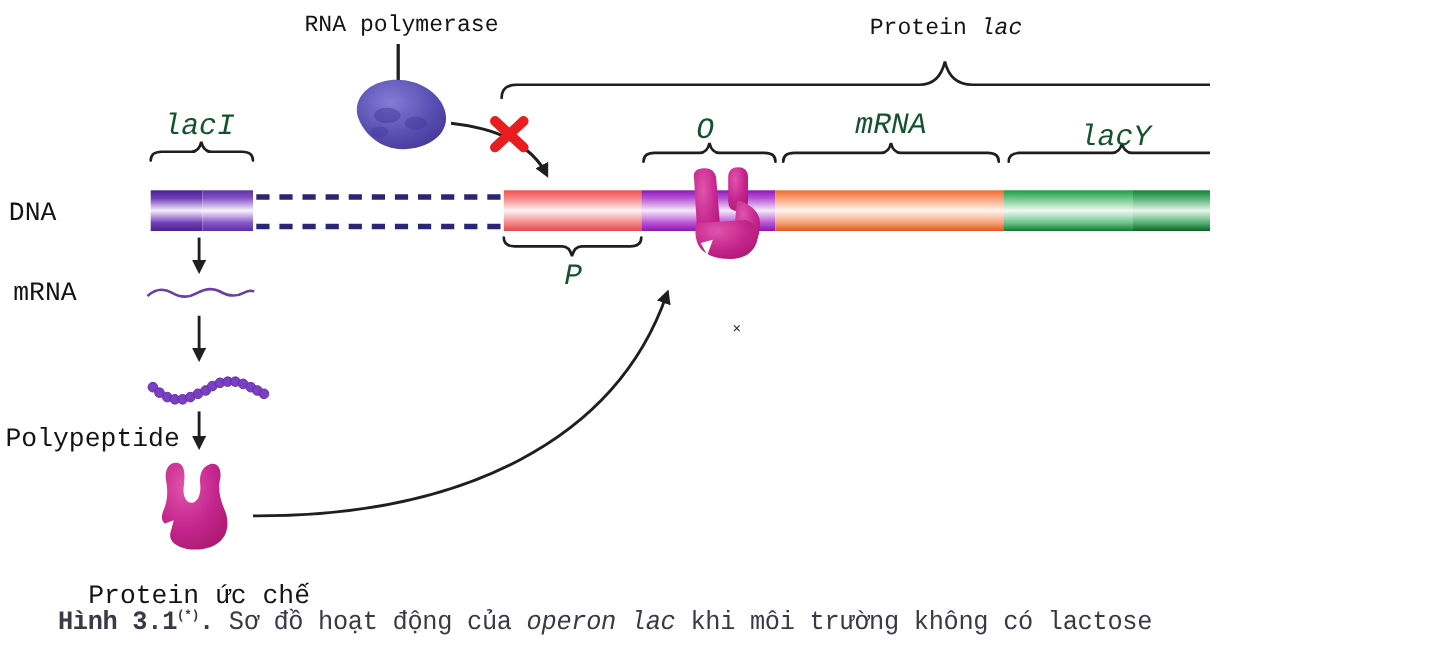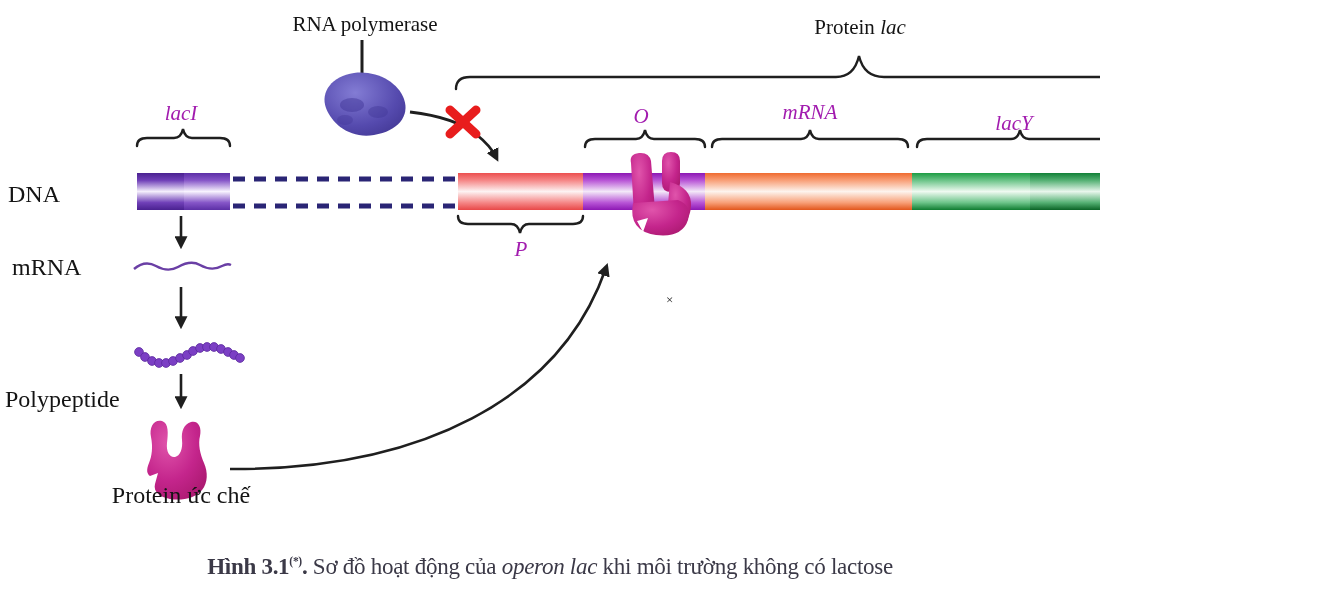--- a/index.html
+++ b/index.html
@@ -1,40 +1,40 @@
 <!DOCTYPE html>
 <html><head>
 <meta charset="utf-8">
 <style>
   html,body{margin:0;padding:0;background:#fff;}
   #canvas{
     position:relative;width:1100px;height:607px;background:#ffffff;
-    font-family:Liberation Serif, serif;overflow:hidden;
+    font-family:Liberation Mono, monospace;overflow:hidden;
   }
   
   .seg{position:absolute;top:173px;height:37px;z-index:1;}
   #seg-lacI-a{left:137px;width:47px;background:linear-gradient(to bottom,#4a2190 0%,#7040b8 20%,#f4eefc 50%,#7040b8 80%,#4a2190 100%);}
   #seg-lacI-b{left:184px;width:46px;background:linear-gradient(to bottom,#5c2fa6 0%,#8656c8 20%,#f8f3fe 50%,#8656c8 80%,#5c2fa6 100%);}
   #seg-P{left:458px;width:125px;background:linear-gradient(to bottom,#ec4f4f 0%,#f58787 20%,#fdf3f3 50%,#f58787 80%,#e84848 100%);}
   #seg-O{left:583px;width:122px;background:linear-gradient(to bottom,#8d18b4 0%,#b855d6 20%,#f3e8f8 50%,#b855d6 80%,#8d18b4 100%);}
   #seg-lacZ{left:705px;width:207px;background:linear-gradient(to bottom,#ef6b30 0%,#f8a078 20%,#fdf4ee 50%,#f8a078 80%,#e2561c 100%);}
   #seg-lacY-a{left:912px;width:118px;background:linear-gradient(to bottom,#1d9c43 0%,#6cc489 20%,#effaf1 50%,#6cc489 80%,#0f7c30 100%);}
   #seg-lacY-b{left:1030px;width:103px;background:linear-gradient(to bottom,#128138 0%,#55b174 20%,#e8f6ec 50%,#55b174 80%,#0a6426 100%);}
   #seg-lacA{left:1133px;width:177px;background:linear-gradient(to bottom,#2ed2f6 0%,#86e2f9 20%,#dff7fd 50%,#86e2f9 80%,#27c6ef 100%);}
   
   #art{position:absolute;left:0;top:0;z-index:5;}
   
   .lbl{position:absolute;z-index:6;font-size:24px;color:#141414;white-space:nowrap;}
-  .gene{position:absolute;z-index:6;font-size:21px;font-style:italic;color:#a21caf;transform:translateX(-50%);white-space:nowrap;}
+  .gene{position:absolute;z-index:6;font-size:27px;font-style:italic;color:#14532d;transform:translateX(-50%);white-space:nowrap;}
   #lbl-rnapol{left:365px;top:12px;transform:translateX(-50%);font-size:21px;}
   #lbl-operon{left:860px;top:15px;transform:translateX(-50%);font-size:21px;}
   #lbl-dna{left:8px;top:181px;}
   #lbl-mrna{left:12px;top:254px;}
   #lbl-poly{left:5px;top:345px;margin-top:41px;}
-  #lbl-rep{left:181px;top:482px;transform:translateX(-50%);}
+  #lbl-rep{left:181px;top:529px;transform:translateX(-50%);}
   #lbl-lacI{left:181px;top:101px;}
   #lbl-O{left:641px;top:104px;}
   #lbl-lacZ{left:810px;top:100px;}
   #lbl-lacY{left:1014px;top:111px;}
   #lbl-lacA{left:1210px;top:92px;text-align:right;}
   #lbl-P{left:521px;top:237px;}
   #lbl-x{position:absolute;z-index:6;left:666px;top:292px;font-size:13px;color:#222;}
   
   #caption{
     position:absolute;z-index:6;left:0;right:0;top:553px;text-align:center;

